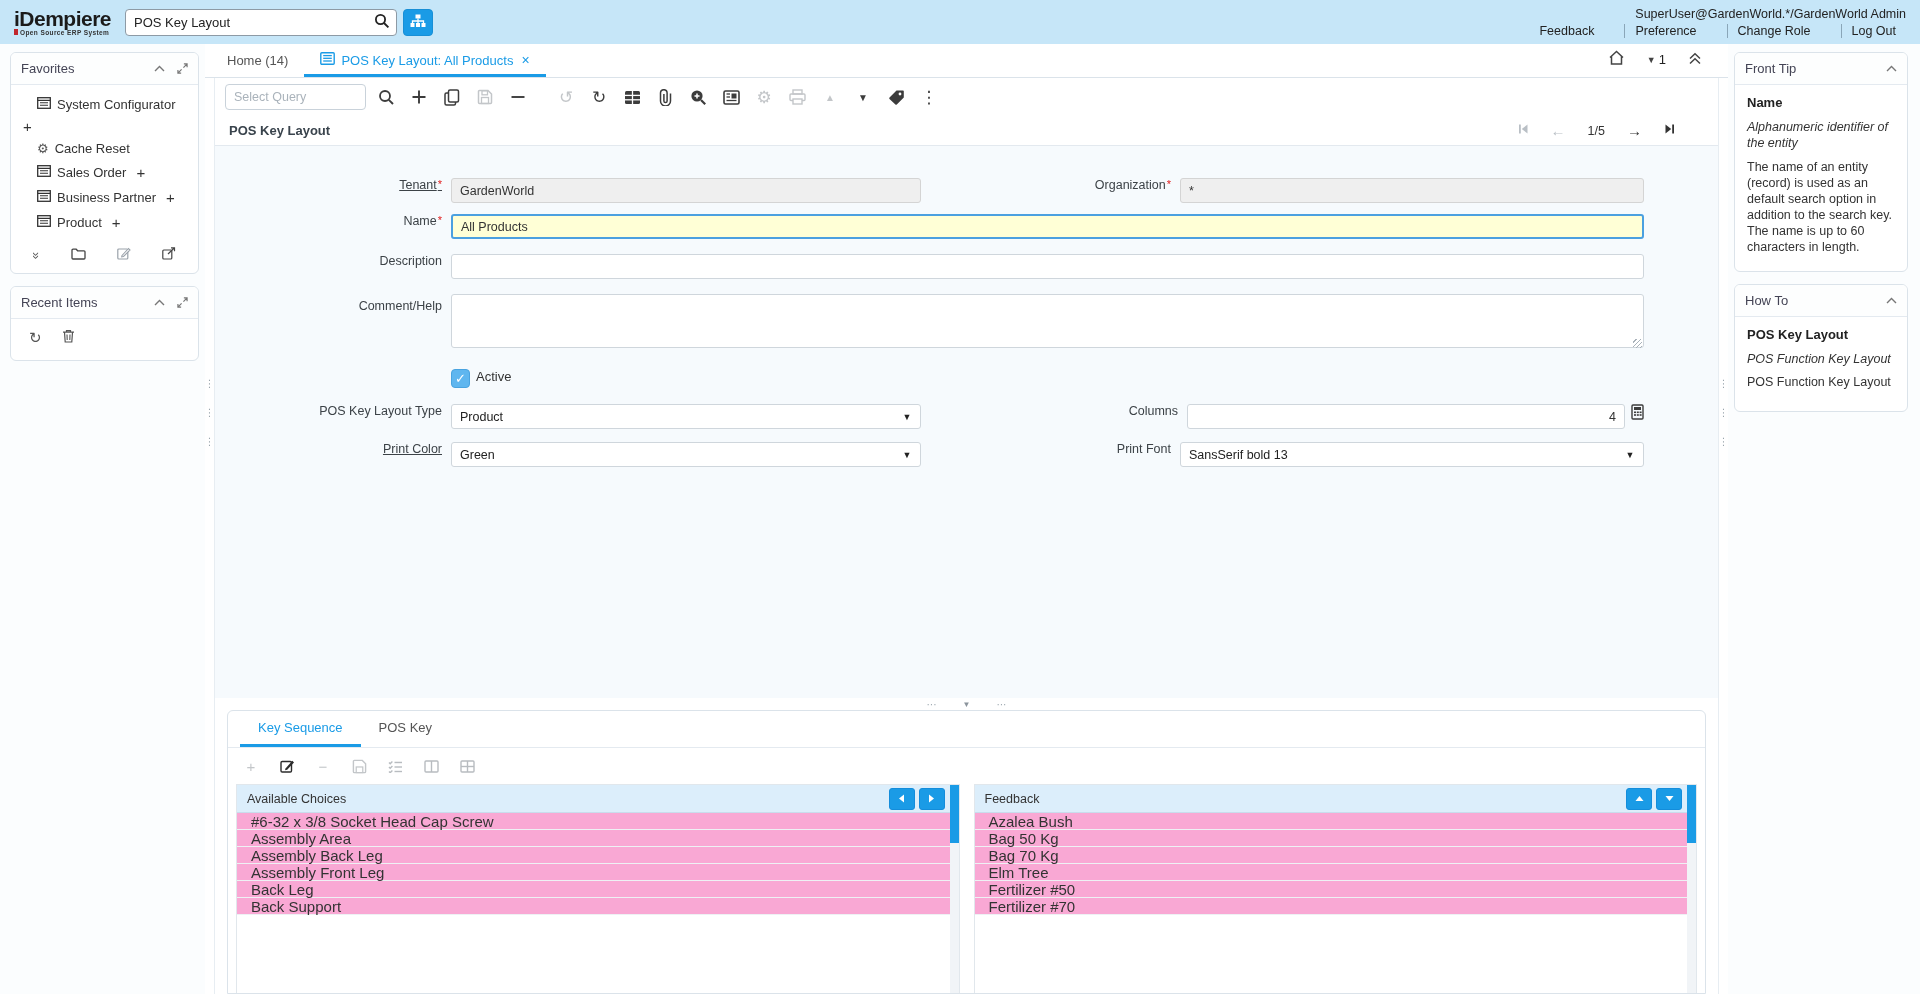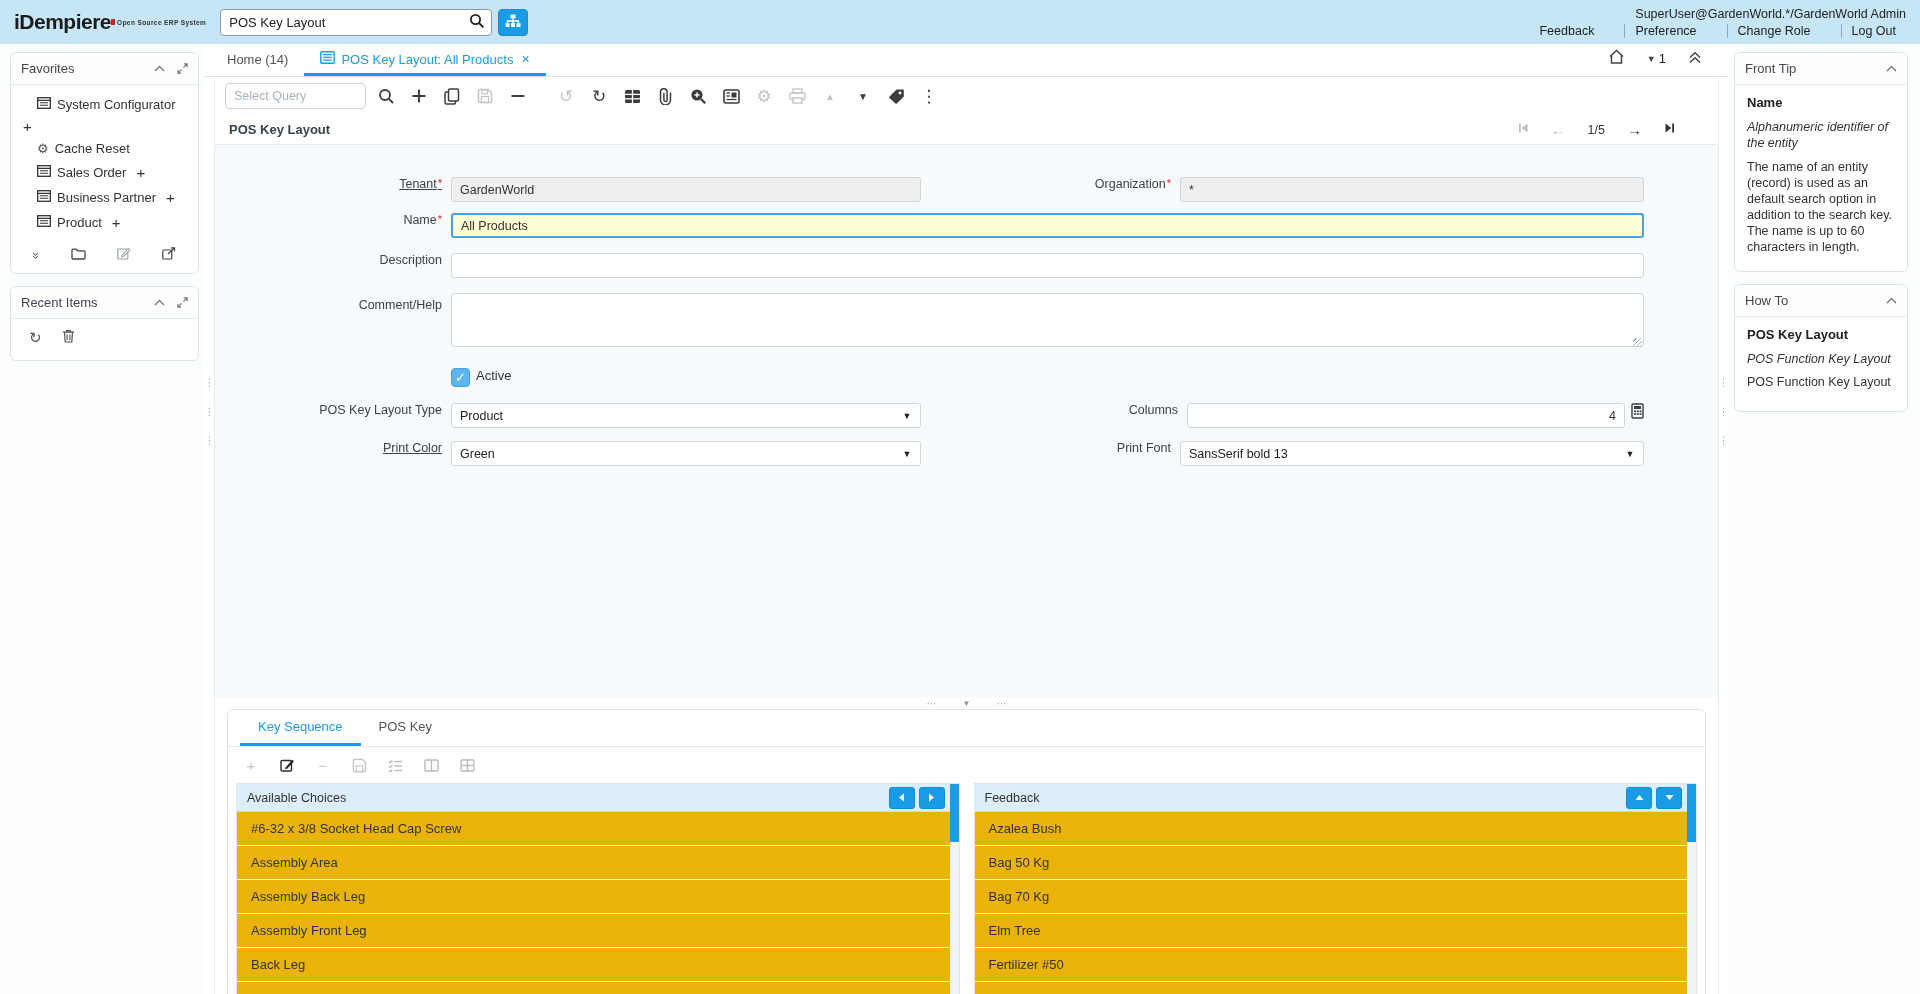--- a/index.html
+++ b/index.html
@@ -1,21 +1,21 @@
 <!DOCTYPE html>
 <html><head>
 <meta charset="utf-8">
 <style>
   * { margin:0; padding:0; box-sizing:border-box; }
   html,body { width:1920px; height:994px; overflow:hidden;
     font-family:"Liberation Sans", sans-serif; font-size:13px; color:#333; background:#fff; }
 
   
   .topbar { height:44px; background:#c6e6f8; display:flex; align-items:center; padding:0 14px; }
-  .logo { display:flex; flex-direction:row; margin-right:14px; cursor:pointer; }
+  .logo { display:flex; flex-direction:column; margin-right:14px; cursor:pointer; }
   .logo-title { font-size:21px; font-weight:bold; color:#1b1b1b; letter-spacing:-0.5px; line-height:20px; }
   .logo-sub { font-size:6.5px; font-weight:bold; color:#333; letter-spacing:0.4px; display:flex; align-items:center; gap:2px; }
   .logo-red { width:4px; height:6px; background:#c0272d; display:inline-block; }
   .search-group { display:flex; align-items:center; }
   .search-box { display:flex; align-items:center; background:#fff; border:1px solid #8d9aa5; border-radius:4px; height:27px; width:272px; padding:0 6px 0 8px; }
   .search-box input { border:none; outline:none; flex:1; font-size:13px; color:#222; background:transparent; font-family:inherit; }
   .btn-blue { width:30px; height:27px; background:#1a9be6; border:1px solid #188fd6; border-radius:4px; margin-left:6px;
     display:flex; align-items:center; justify-content:center; cursor:pointer; }
   .user-block { margin-left:auto; text-align:right; font-size:12.5px; color:#222; }
   .user-links { margin-top:3px; display:flex; justify-content:flex-end;gap:20px; }
@@ -109,21 +109,21 @@
   .dtoolbar { display:flex; align-items:center; gap:10px; padding:5px 10px; }
   .dual { flex:1; display:flex; gap:14px; padding:0 8px; overflow:hidden; }
   .list-panel { flex:1; display:flex; flex-direction:column; border:1px solid #e1e7ec; border-bottom:none; position:relative; }
   .lp-head { height:28px; background:#dceefb; border-bottom:1px solid #c9dced; display:flex; align-items:center; padding:0 4px 0 10px; font-size:12.5px; color:#333; }
   .lp-head .sp { flex:1; }
   .mini-btn { width:26px; height:22px; background:#1a9be6; border:1px solid #148ddb; border-radius:3px; color:#fff;
     display:flex; align-items:center; justify-content:center; font-size:9px; cursor:pointer; margin-left:4px; }
   .vscroll { position:absolute; right:0; top:0; width:9px; height:100%; background:#f1f4f7; }
   .vscroll .thumb { width:9px; height:58px; background:#1a9be6; cursor:pointer; }
   .rows { flex:1; overflow:hidden; }
-  .lrow { height:34px; display:flex; align-items:center; padding:0 14px; border-bottom:1px solid #eef1f4; font-size:13px; color:#333; cursor:pointer; background:#eab308; }
+  .lrow { height:17px; display:flex; align-items:center; padding:0 14px; border-bottom:1px solid #eef1f4; font-size:15px; color:#333; cursor:pointer; background:#f9a8d4; }
 
   
   .aside-r { width:192px; padding:8px 12px 0 6px; background:#fbfdfe; }
   .panel-body { padding:10px 12px 14px 12px; font-size:12.5px; color:#333; line-height:16px; }
   .pb-head { font-weight:bold; font-size:13px; margin-bottom:8px; color:#222; }
   .pb-italic { font-style:italic; margin-bottom:8px; }
   .pb-text { margin-bottom:2px; }
   .howto-line { margin-bottom:7px; cursor:pointer; }
 
   .chev svg, .exp svg { display:block; }

